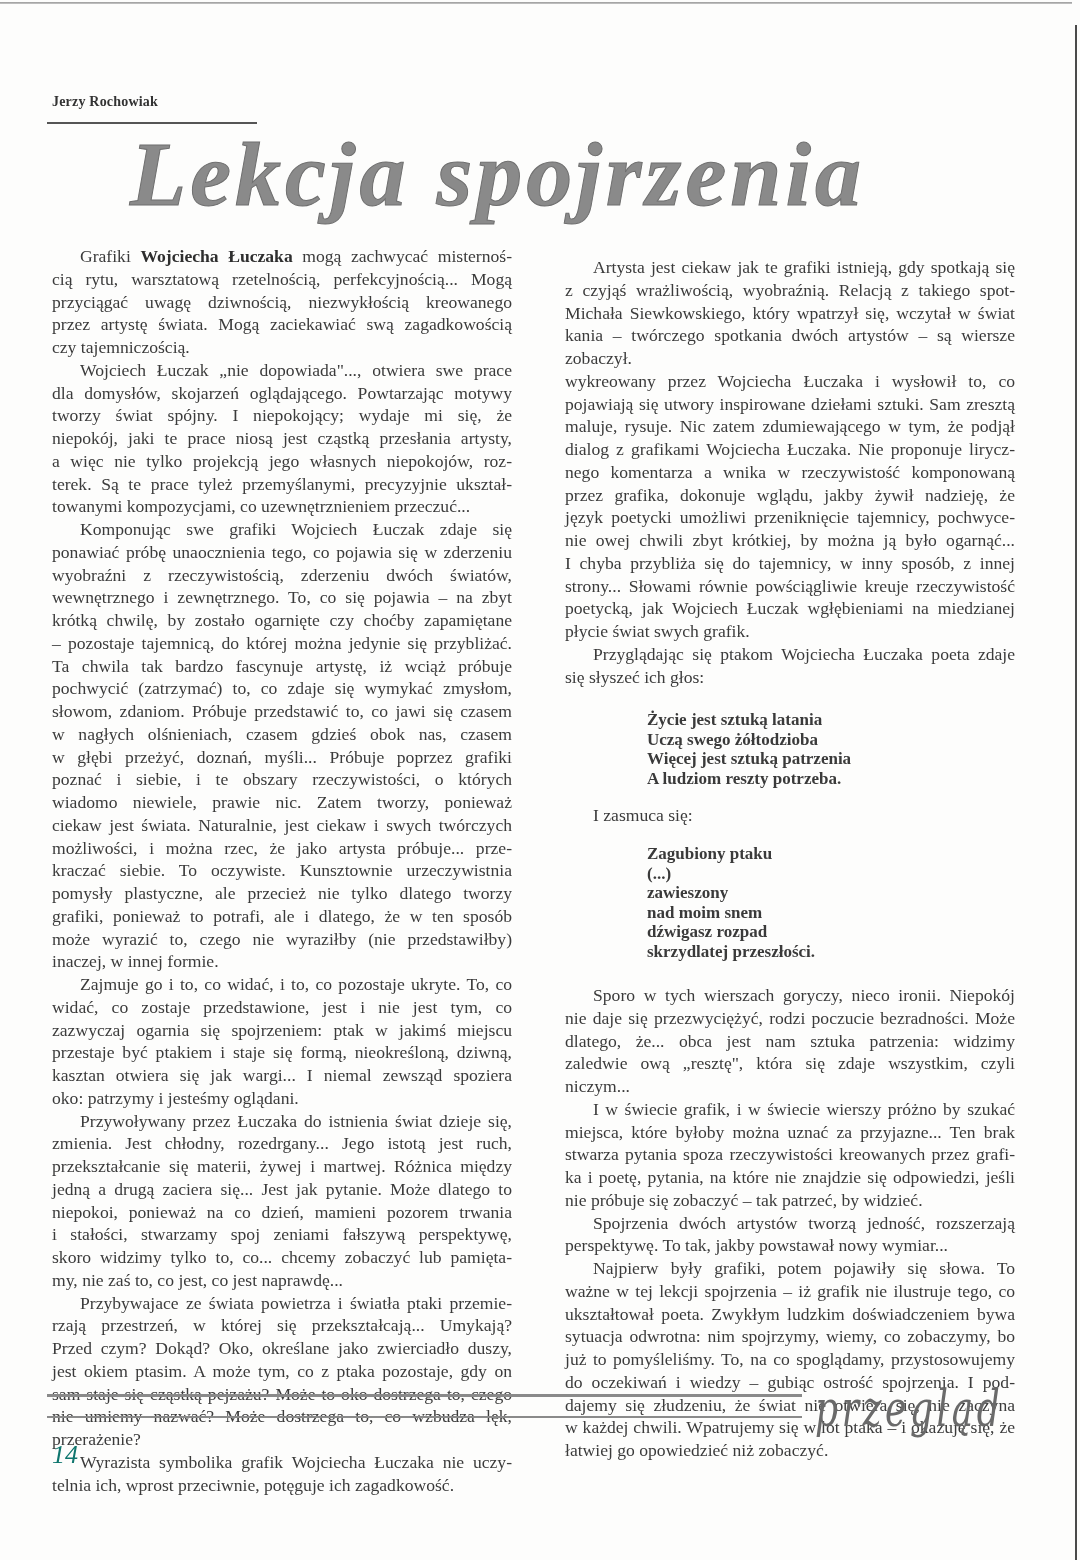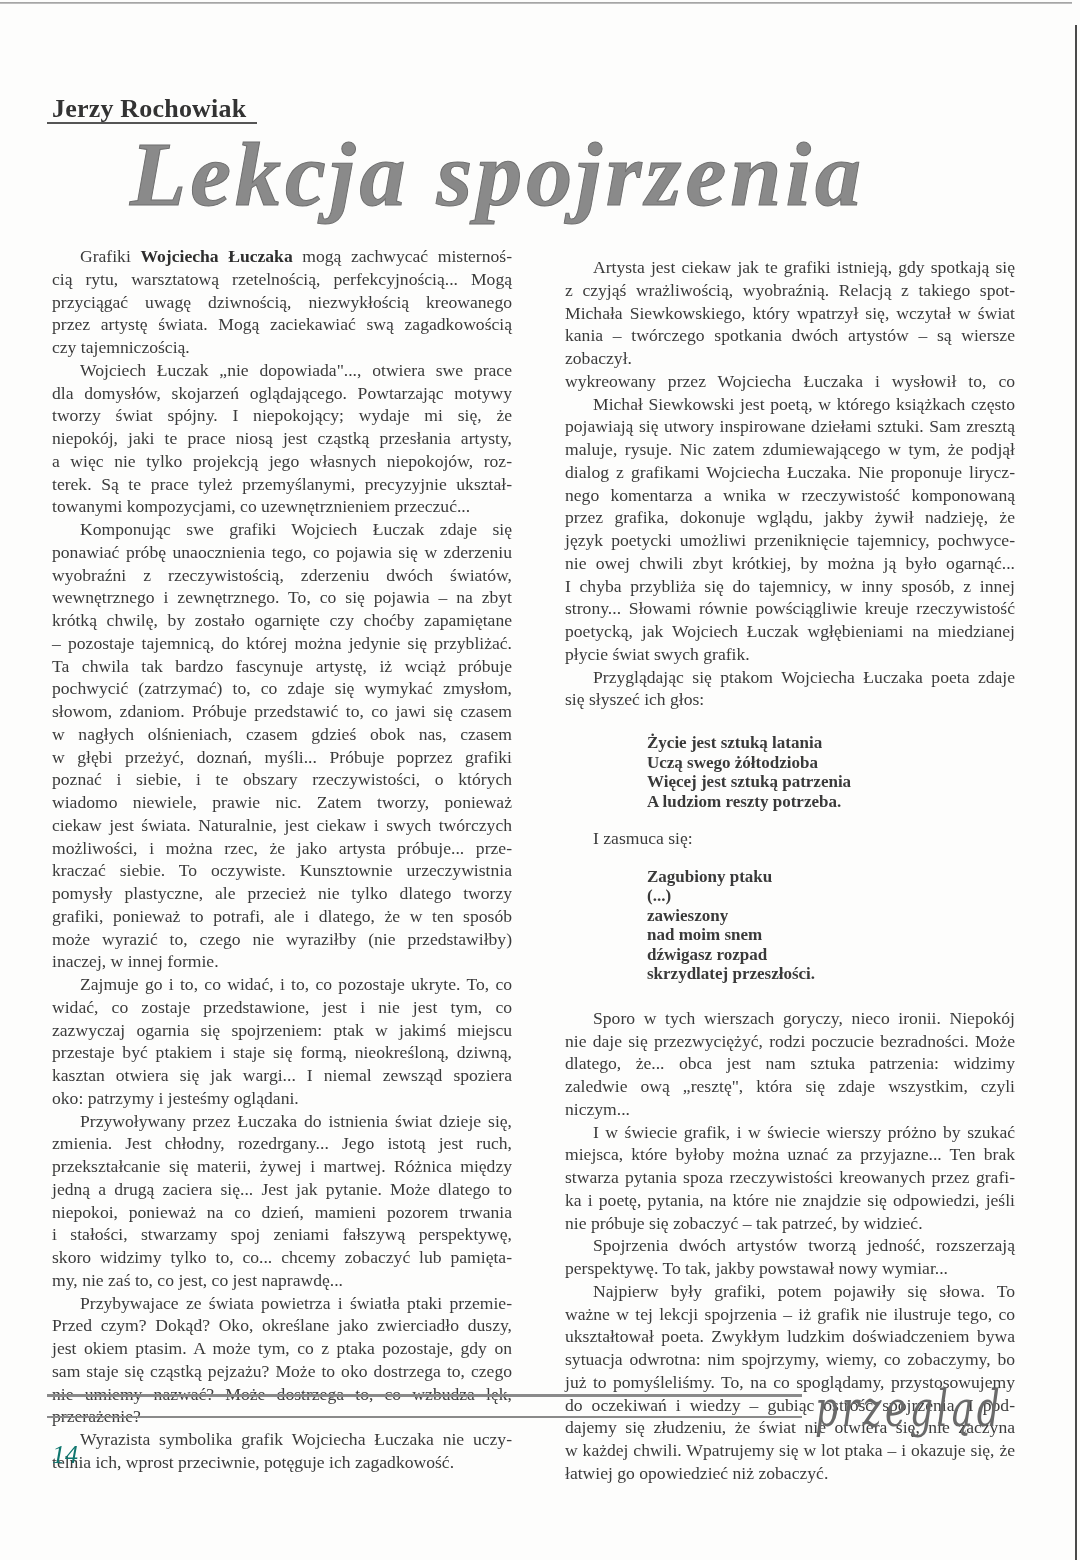--- a/index.html
+++ b/index.html
@@ -12,21 +12,21 @@
   .top-rule {
     position: absolute; left: 0; top: 2px; width: 1072px; height: 2px;
     background: linear-gradient(#9a9a9a, #c8c8c8);
   }
   .right-edge {
     position: absolute; left: 1075px; top: 25px; width: 2px; height: 1535px;
     background: #4a4a4a;
   }
   .author {
     position: absolute; left: 52px; top: 94px;
-    font-size: 26px; font-weight: bold; color: #333; letter-spacing: 0.2px;
+    font-size: 14px; font-weight: bold; color: #333; letter-spacing: 0.2px;
   }
   .author-rule {
     position: absolute; left: 47px; top: 122px; width: 210px; height: 2px; background: #555;
   }
   .title {
     position: absolute; left: 130px; top: 128px;
     font-size: 92px; font-style: italic; font-weight: bold; color: #8a8a8a;
     letter-spacing: 4px; line-height: 1; white-space: nowrap;
     -webkit-text-stroke: 1px #6f6f6f;
   }
@@ -111,38 +111,38 @@
     <span class="line last">oko: patrzymy i jesteśmy oglądani.</span>
     <span class="line indent">Przywoływany przez Łuczaka do istnienia świat dzieje się,</span>
     <span class="line">zmienia. Jest chłodny, rozedrgany... Jego istotą jest ruch,</span>
     <span class="line">przekształcanie się materii, żywej i martwej. Różnica między</span>
     <span class="line">jedną a drugą zaciera się... Jest jak pytanie. Może dlatego to</span>
     <span class="line">niepokoi, ponieważ na co dzień, mamieni pozorem trwania</span>
     <span class="line">i stałości, stwarzamy spoj zeniami fałszywą perspektywę,</span>
     <span class="line">skoro widzimy tylko to, co... chcemy zobaczyć lub pamięta-</span>
     <span class="line last">my, nie zaś to, co jest, co jest naprawdę...</span>
     <span class="line indent">Przybywajace ze świata powietrza i światła ptaki przemie-</span>
+    <span class="line">rzają przestrzeń, w której się przekształcają... Umykają?</span>
     <span class="line">Przed czym? Dokąd? Oko, określane jako zwierciadło duszy,</span>
     <span class="line">jest okiem ptasim. A może tym, co z ptaka pozostaje, gdy on</span>
     <span class="line">sam staje się cząstką pejzażu? Może to oko dostrzega to, czego</span>
     <span class="line">nie umiemy nazwać? Może dostrzega to, co wzbudza lęk,</span>
     <span class="line last">przerażenie?</span>
     <span class="line indent">Wyrazista symbolika grafik Wojciecha Łuczaka nie uczy-</span>
     <span class="line last">telnia ich, wprost przeciwnie, potęguje ich zagadkowość.</span>
   </div>
 
 <div class="col col-right">
   <div id="col-right-top">
       <span class="line indent">Artysta jest ciekaw jak te grafiki istnieją, gdy spotkają się</span>
       <span class="line">z czyjąś wrażliwością, wyobraźnią. Relacją z takiego spot-</span>
       <span class="line">Michała Siewkowskiego, który wpatrzył się, wczytał w świat</span>
       <span class="line">kania – twórczego spotkania dwóch artystów – są wiersze</span>
       <span class="line last">zobaczył.</span>
       <span class="line">wykreowany przez Wojciecha Łuczaka i wysłowił to, co</span>
-      <span class="line indent">Michał Siewkowski jest poetą, w którego książkach często</span>
       <span class="line">pojawiają się utwory inspirowane dziełami sztuki. Sam zresztą</span>
       <span class="line">maluje, rysuje. Nic zatem zdumiewającego w tym, że podjął</span>
       <span class="line">dialog z grafikami Wojciecha Łuczaka. Nie proponuje lirycz-</span>
       <span class="line">nego komentarza a wnika w rzeczywistość komponowaną</span>
       <span class="line">przez grafika, dokonuje wglądu, jakby żywił nadzieję, że</span>
       <span class="line">język poetycki umożliwi przeniknięcie tajemnicy, pochwyce-</span>
       <span class="line">nie owej chwili zbyt krótkiej, by można ją było ogarnąć...</span>
       <span class="line">I chyba przybliża się do tajemnicy, w inny sposób, z innej</span>
       <span class="line">strony... Słowami równie powściągliwie kreuje rzeczywistość</span>
       <span class="line">poetycką, jak Wojciech Łuczak wgłębieniami na miedzianej</span>

